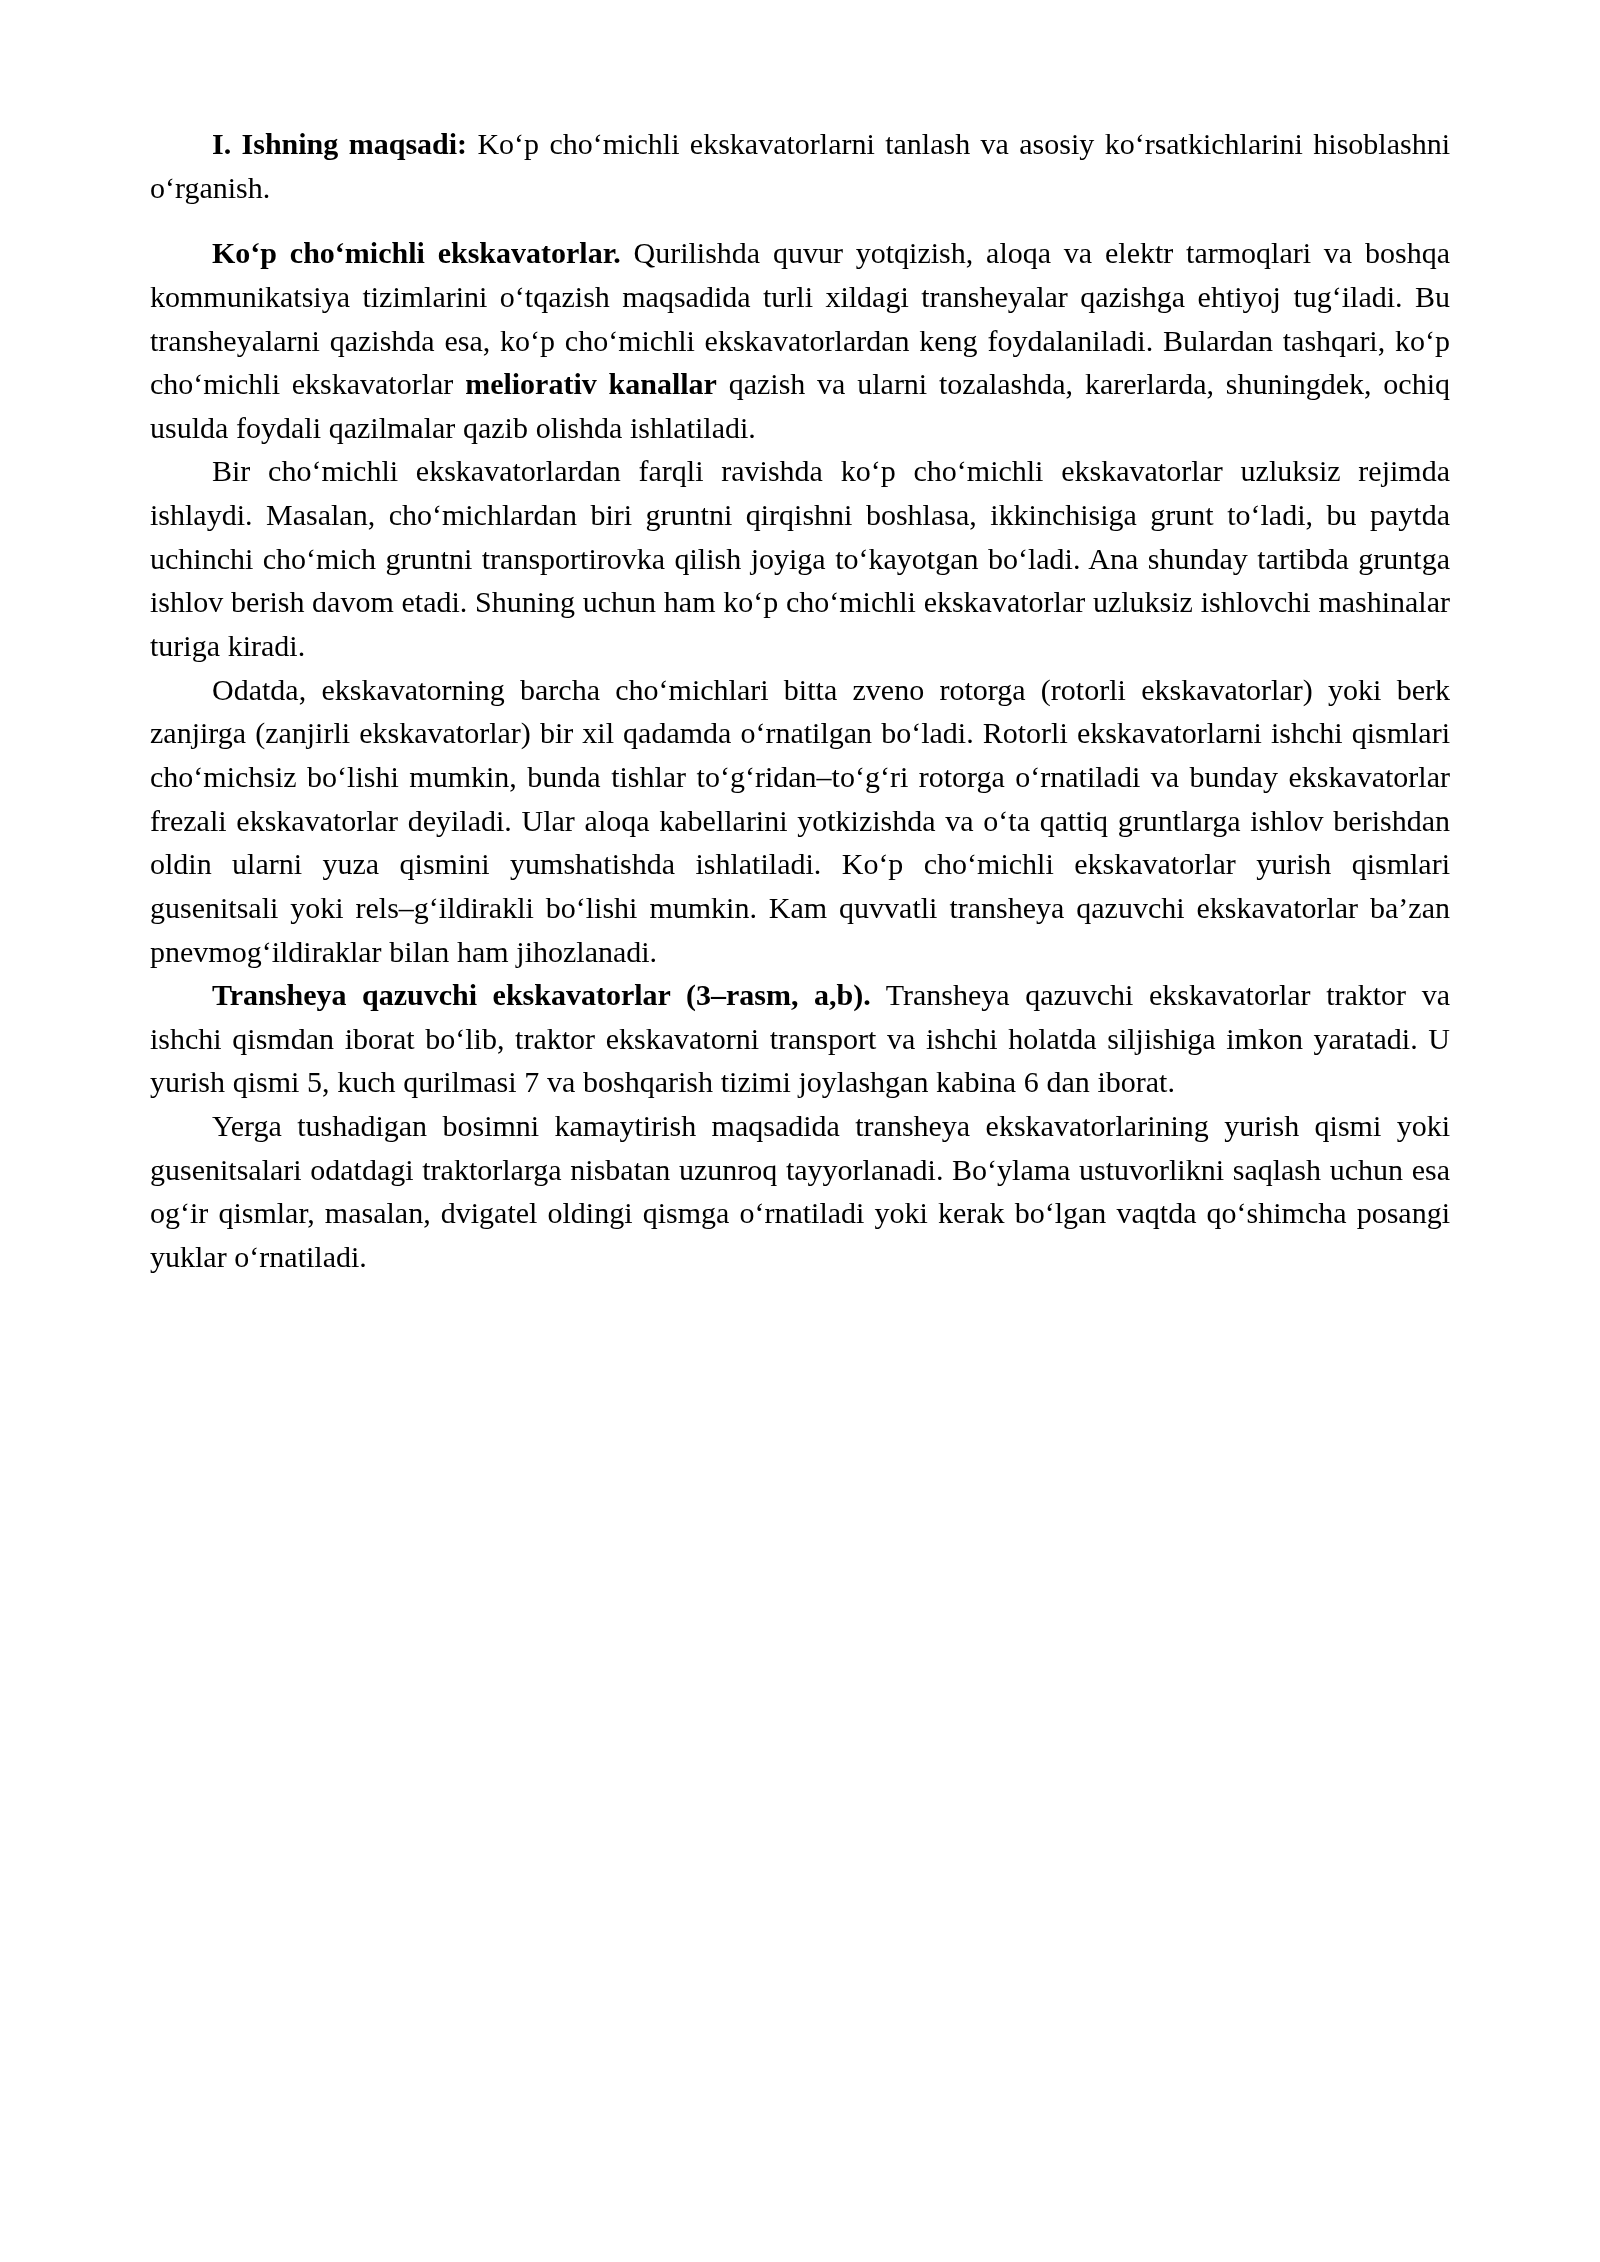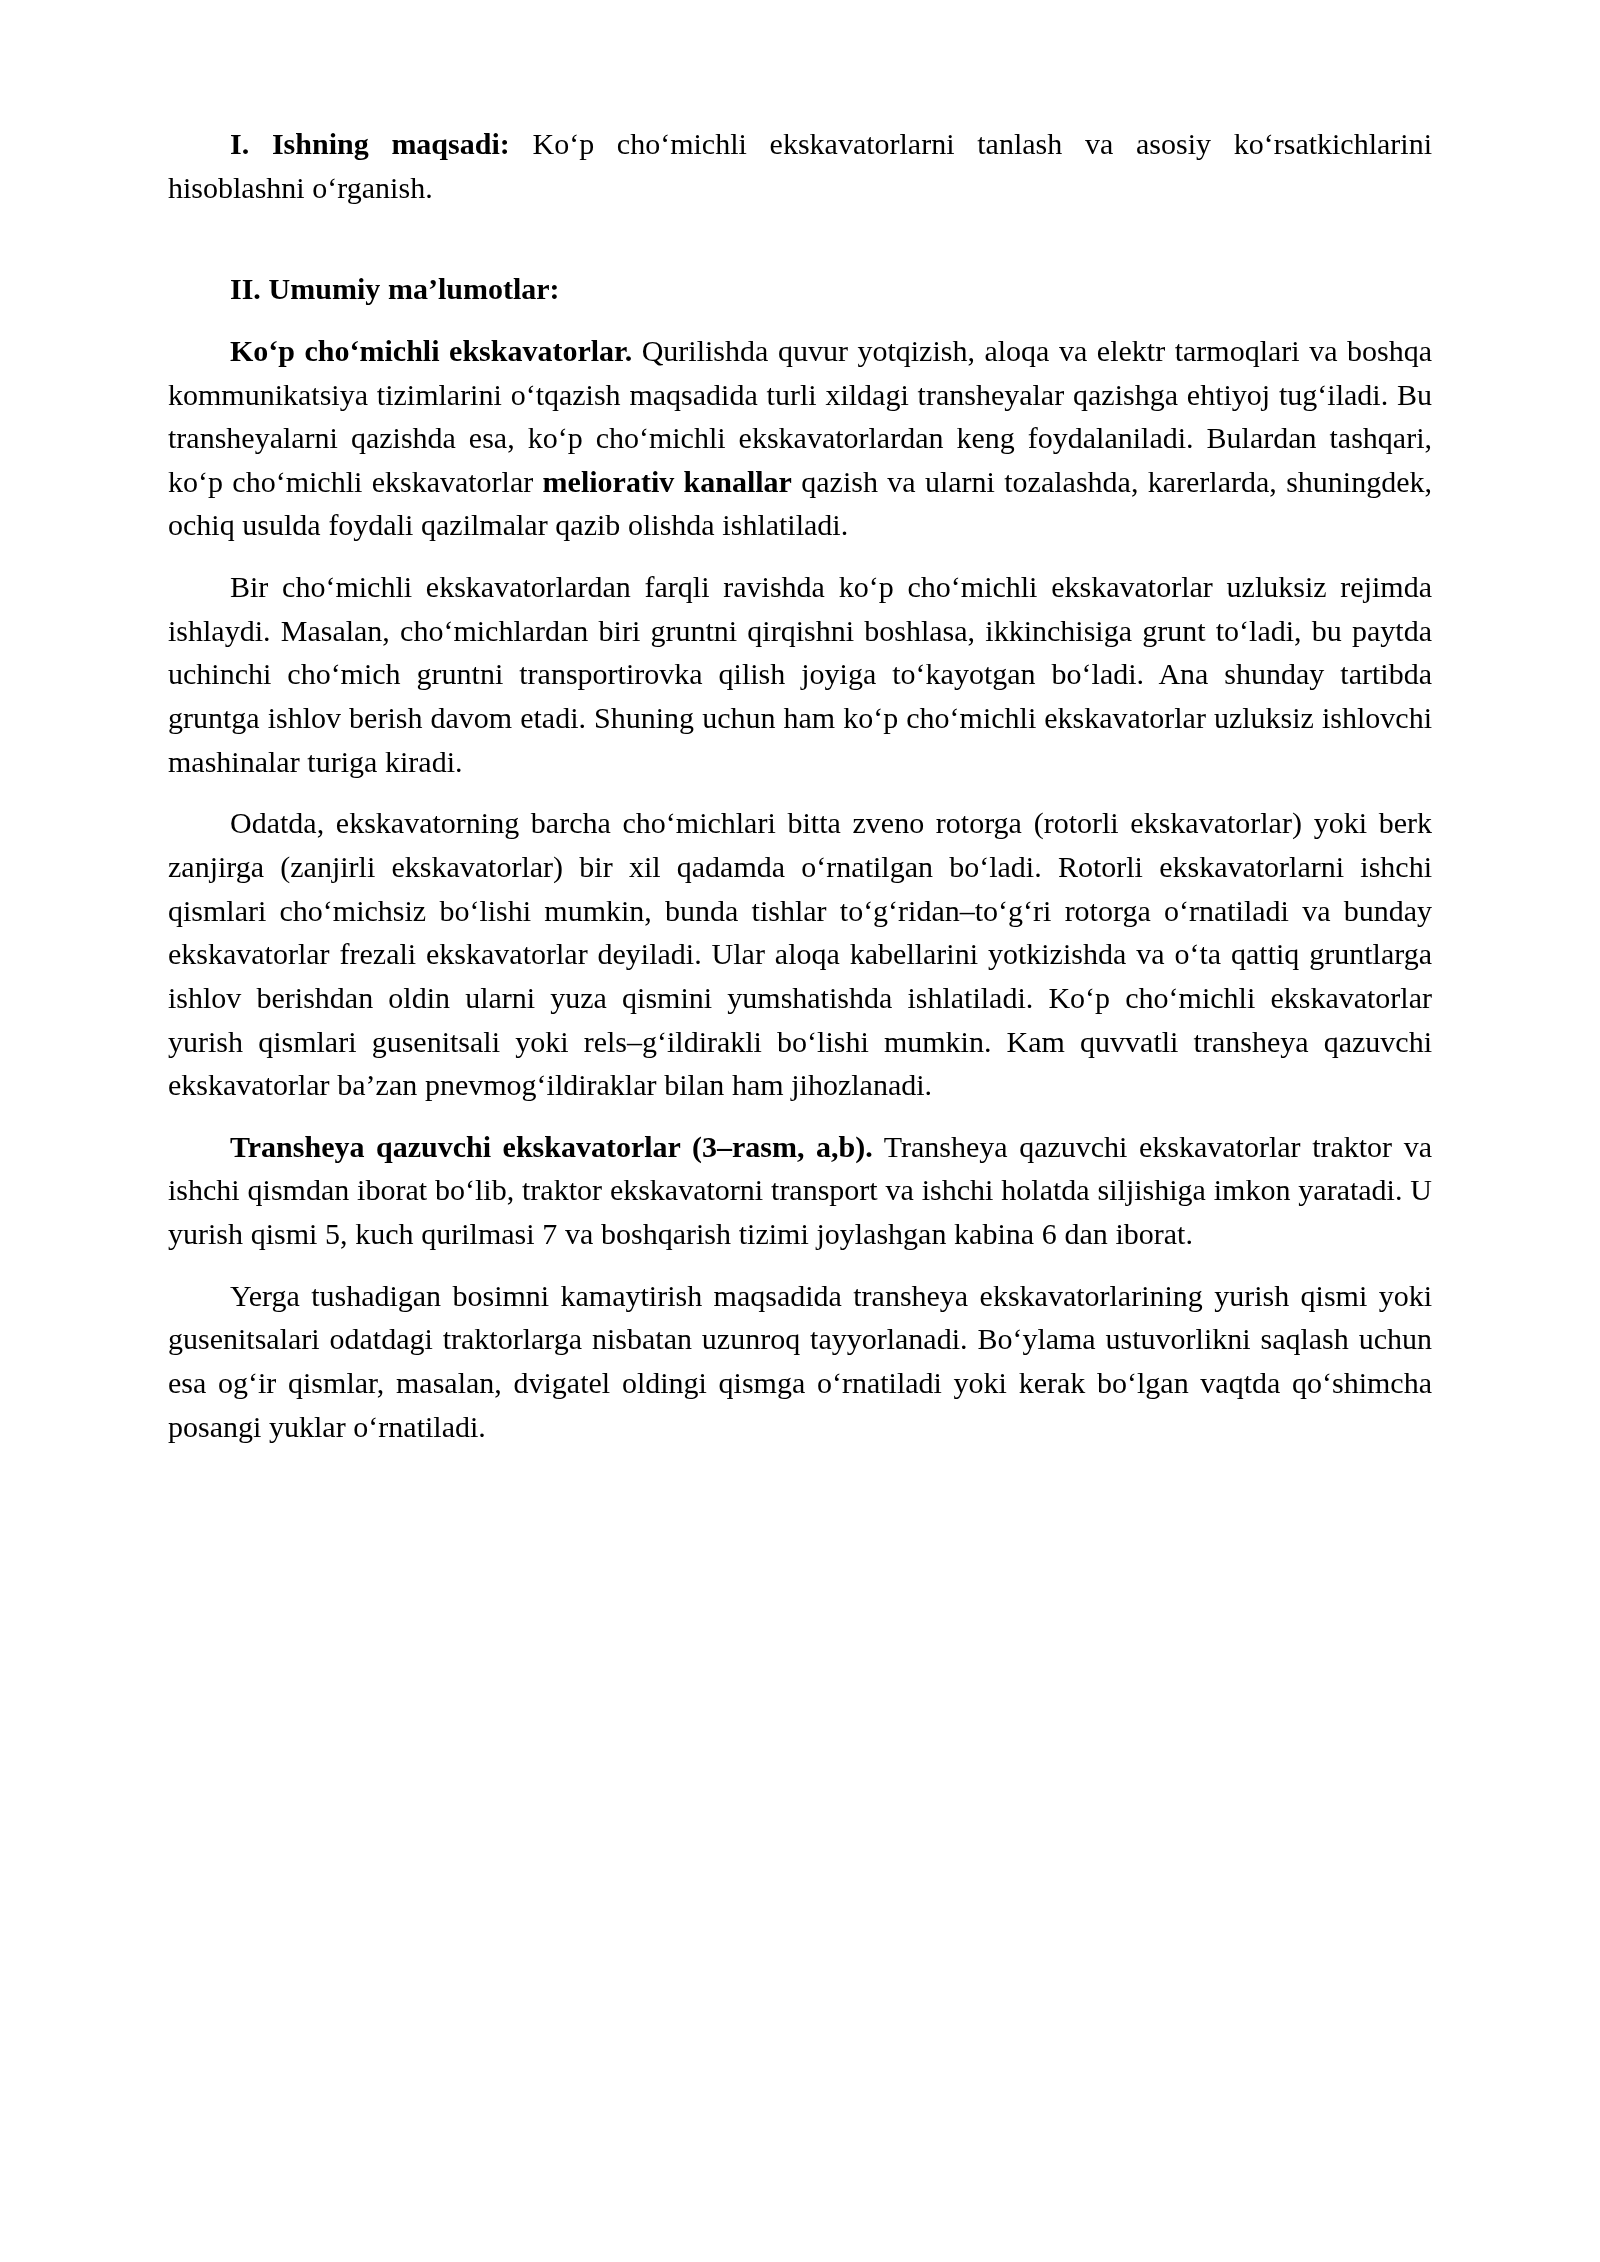--- a/index.html
+++ b/index.html
@@ -28,21 +28,21 @@
     margin: 0;
     letter-spacing: 0.1px;
   }
   .doc-title .line {
     display: block;
   }
   .body-block {
     margin-top: 26px;
   }
   p.para {
-    margin: 18px;
+    margin: 0;
     font-size: 30px;
     line-height: 1.455;
     text-align: justify;
     text-justify: inter-word;
     text-indent: 62px;
     hyphens: none;
     word-spacing: 0.2px;
   }
   .spacer-sm {
     height: 22px;
@@ -56,21 +56,20 @@
 
 <div class="page">
 
 
   <div class="body-block">
 
     <p class="para"><b>I. Ishning maqsadi:</b><span> Ko‘p cho‘michli ekskavatorlarni tanlash va asosiy ko‘rsatkichlarini hisoblashni o‘rganish.</span></p>
 
     <div class="spacer-sm"></div>
 
-    <p class="para"><b>II. Umumiy ma’lumotlar:</b></p>
 
     <p class="para"><b>Ko‘p cho‘michli ekskavatorlar.</b><span> Qurilishda quvur yotqizish, aloqa va elektr tarmoqlari va boshqa kommunikatsiya tizimlarini o‘tqazish maqsadida turli xildagi transheyalar qazishga ehtiyoj tug‘iladi. Bu transheyalarni qazishda esa, ko‘p cho‘michli ekskavatorlardan keng foydalaniladi. Bulardan tashqari, ko‘p cho‘michli ekskavatorlar </span><b>meliorativ kanallar</b><span> qazish va ularni tozalashda, karerlarda, shuningdek, ochiq usulda foydali qazilmalar qazib olishda ishlatiladi.</span></p>
 
     <p class="para">Bir cho‘michli ekskavatorlardan farqli ravishda ko‘p cho‘michli ekskavatorlar uzluksiz rejimda ishlaydi. Masalan, cho‘michlardan biri gruntni qirqishni boshlasa, ikkinchisiga grunt to‘ladi, bu paytda uchinchi cho‘mich gruntni transportirovka qilish joyiga to‘kayotgan bo‘ladi. Ana shunday tartibda gruntga ishlov berish davom etadi. Shuning uchun ham ko‘p cho‘michli ekskavatorlar uzluksiz ishlovchi mashinalar turiga kiradi.</p>
 
     <p class="para">Odatda, ekskavatorning barcha cho‘michlari bitta zveno rotorga (rotorli ekskavatorlar) yoki berk zanjirga (zanjirli ekskavatorlar) bir xil qadamda o‘rnatilgan bo‘ladi. Rotorli ekskavatorlarni ishchi qismlari cho‘michsiz bo‘lishi mumkin, bunda tishlar to‘g‘ridan–to‘g‘ri rotorga o‘rnatiladi va bunday ekskavatorlar frezali ekskavatorlar deyiladi. Ular aloqa kabellarini yotkizishda va o‘ta qattiq gruntlarga ishlov berishdan oldin ularni yuza qismini yumshatishda ishlatiladi. Ko‘p cho‘michli ekskavatorlar yurish qismlari gusenitsali yoki rels–g‘ildirakli bo‘lishi mumkin. Kam quvvatli transheya qazuvchi ekskavatorlar ba’zan pnevmog‘ildiraklar bilan ham jihozlanadi.</p>
 
     <p class="para"><b>Transheya qazuvchi ekskavatorlar (3–rasm, a,b).</b><span> Transheya qazuvchi ekskavatorlar traktor va ishchi qismdan iborat bo‘lib, traktor ekskavatorni transport va ishchi holatda siljishiga imkon yaratadi. U yurish qismi 5, kuch qurilmasi 7 va boshqarish tizimi joylashgan kabina 6 dan iborat.</span></p>
 
     <p class="para">Yerga tushadigan bosimni kamaytirish maqsadida transheya ekskavatorlarining yurish qismi yoki gusenitsalari odatdagi traktorlarga nisbatan uzunroq tayyorlanadi. Bo‘ylama ustuvorlikni saqlash uchun esa og‘ir qismlar, masalan, dvigatel oldingi qismga o‘rnatiladi yoki kerak bo‘lgan vaqtda qo‘shimcha posangi yuklar o‘rnatiladi.</p>

